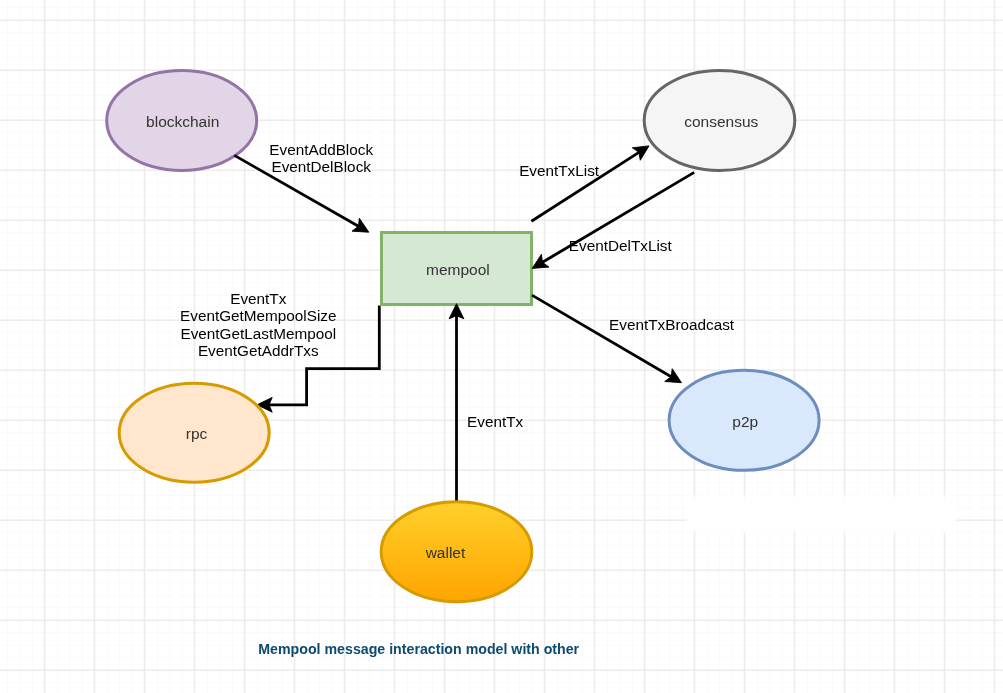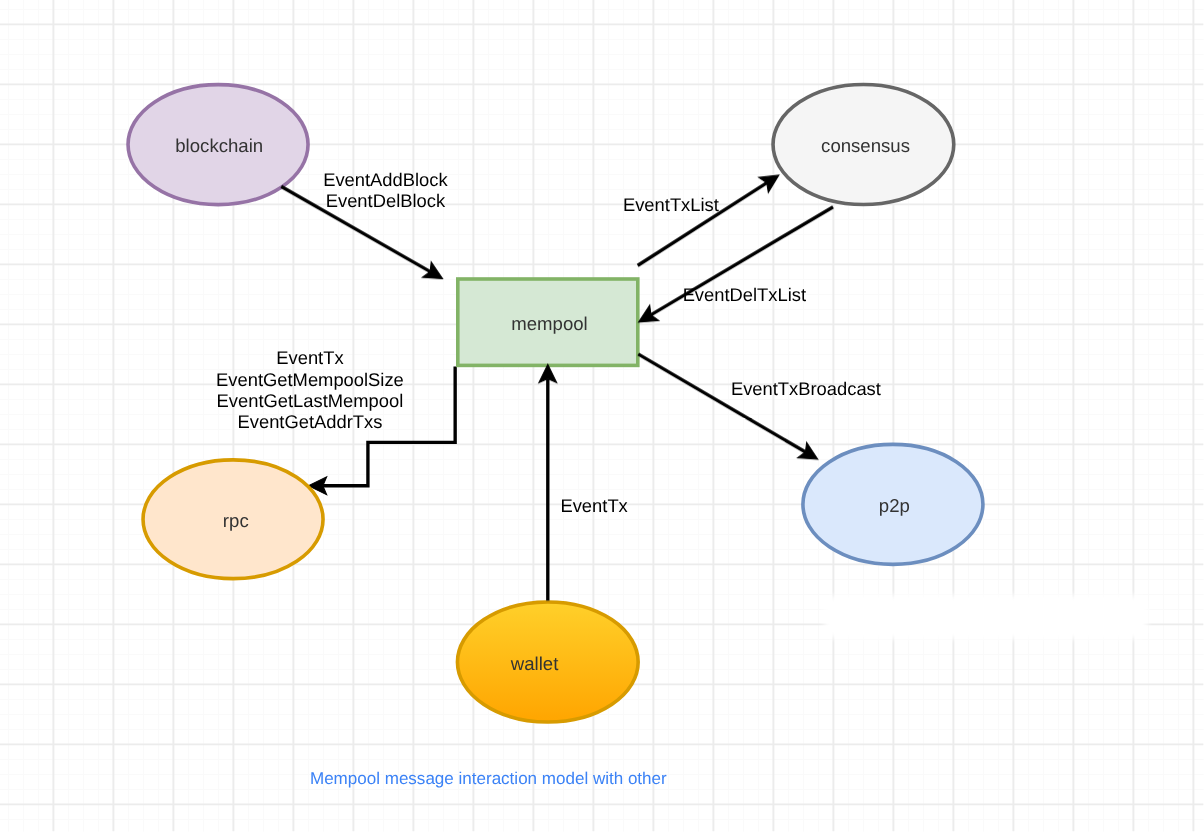--- a/index.html
+++ b/index.html
@@ -8,21 +8,21 @@
     width:1003px; height:693px; overflow:hidden;
     background:#ffffff;
     font-family:"Liberation Sans", sans-serif;
   }
   #canvas { position:relative; width:1003px; height:693px; }
   #grid { position:absolute; inset:0; }
   #diagram { position:absolute; inset:0; }
   #diagram text { will-change: opacity; }
   #title {
     position:absolute; left:258.3px; top:640.6px;
-    font-size:14.2px; font-weight:normal; color:#3b82f6; line-height:16px;
+    font-size:14.2px; font-weight:bold; color:#0c4a6e; line-height:16px;
     white-space:nowrap; letter-spacing:0px;text-align:center;
   }
 </style>
 </head>
 <body>
 
 <div id="canvas">
 
   <svg id="grid" width="1003" height="693">
     <rect width="1003" height="693" fill="#ffffff"></rect>

